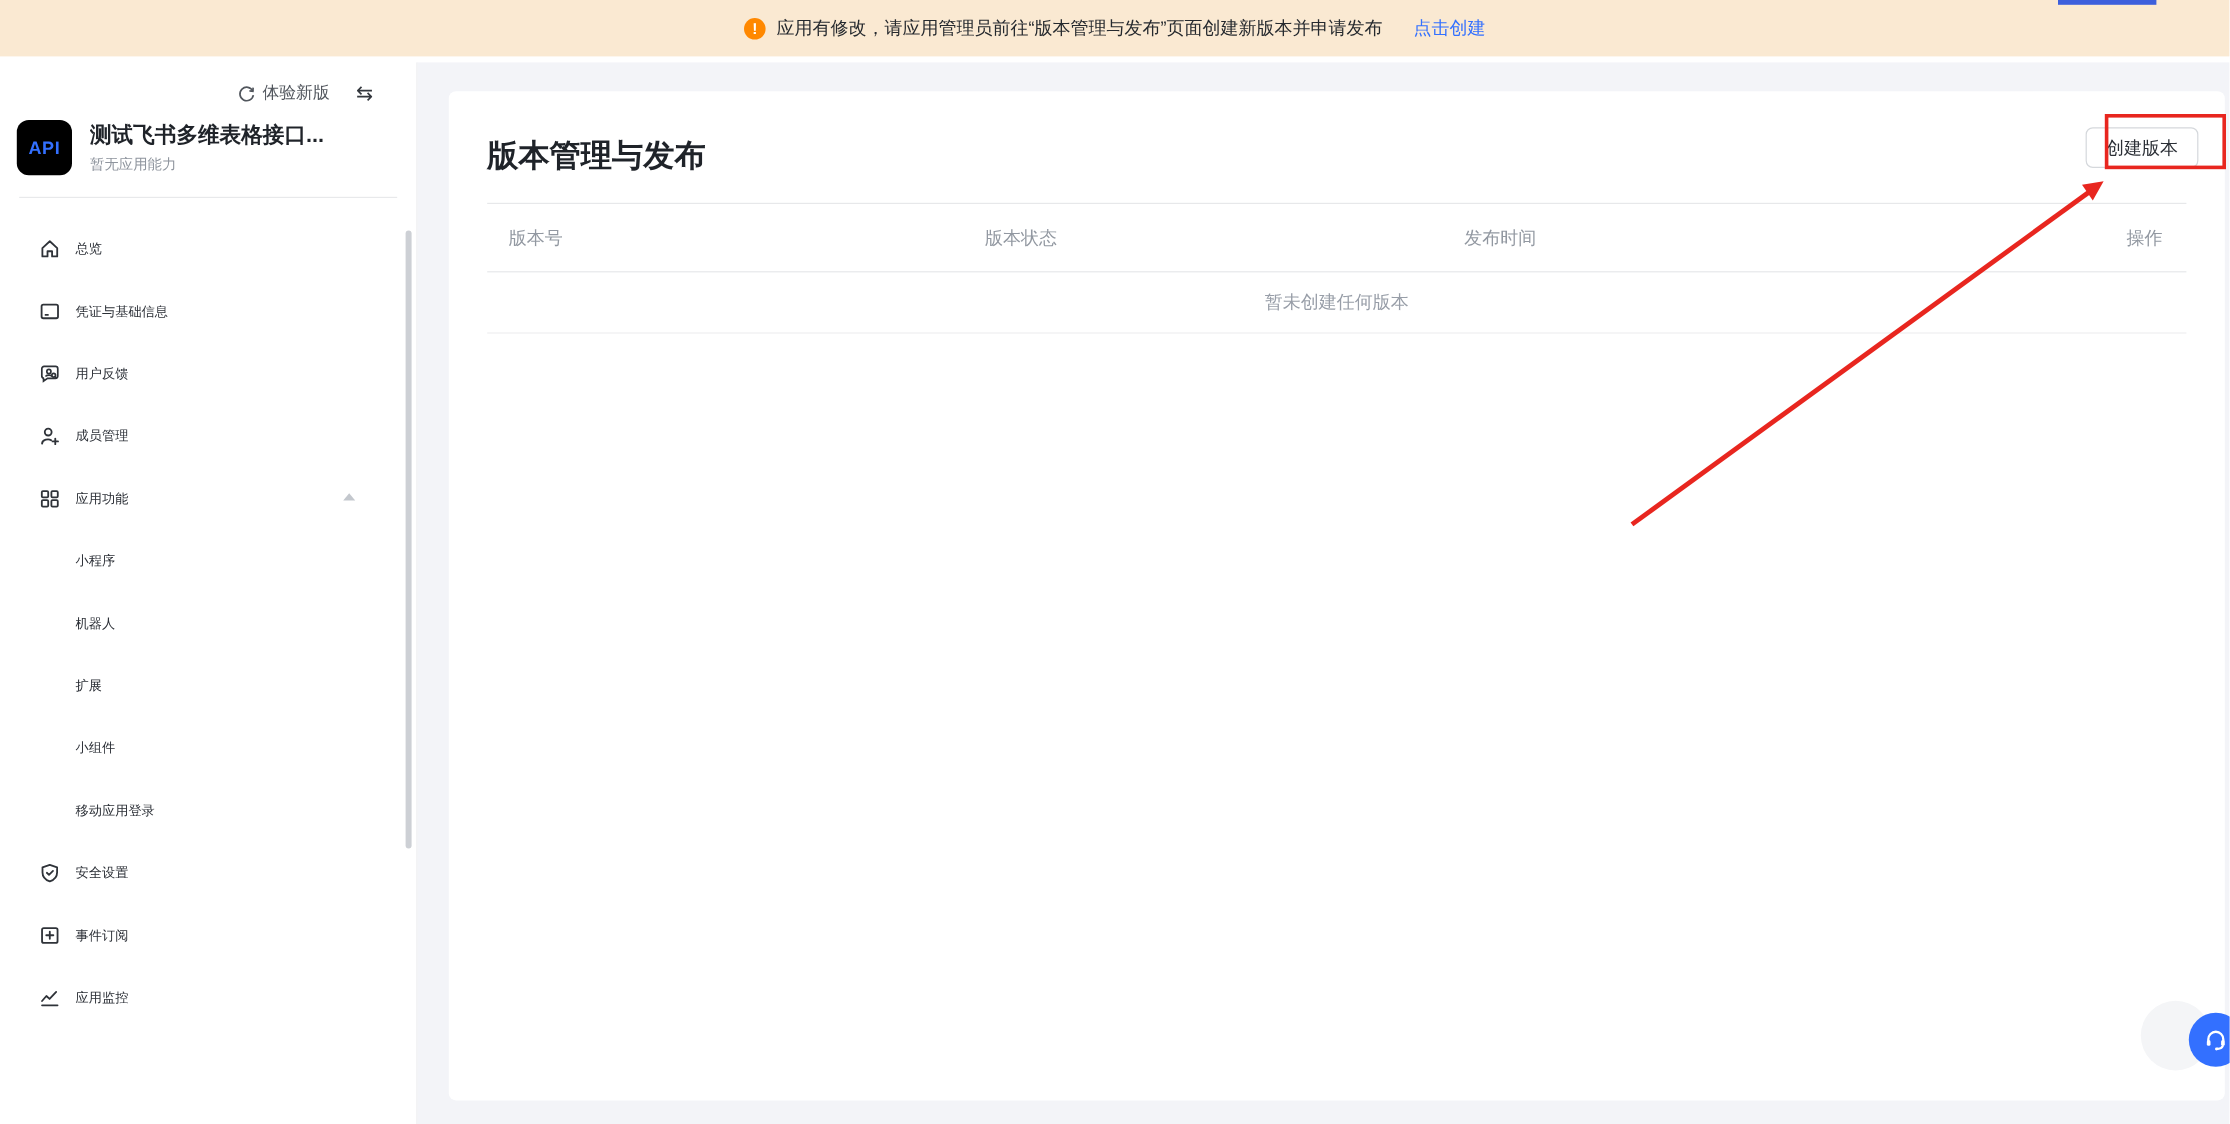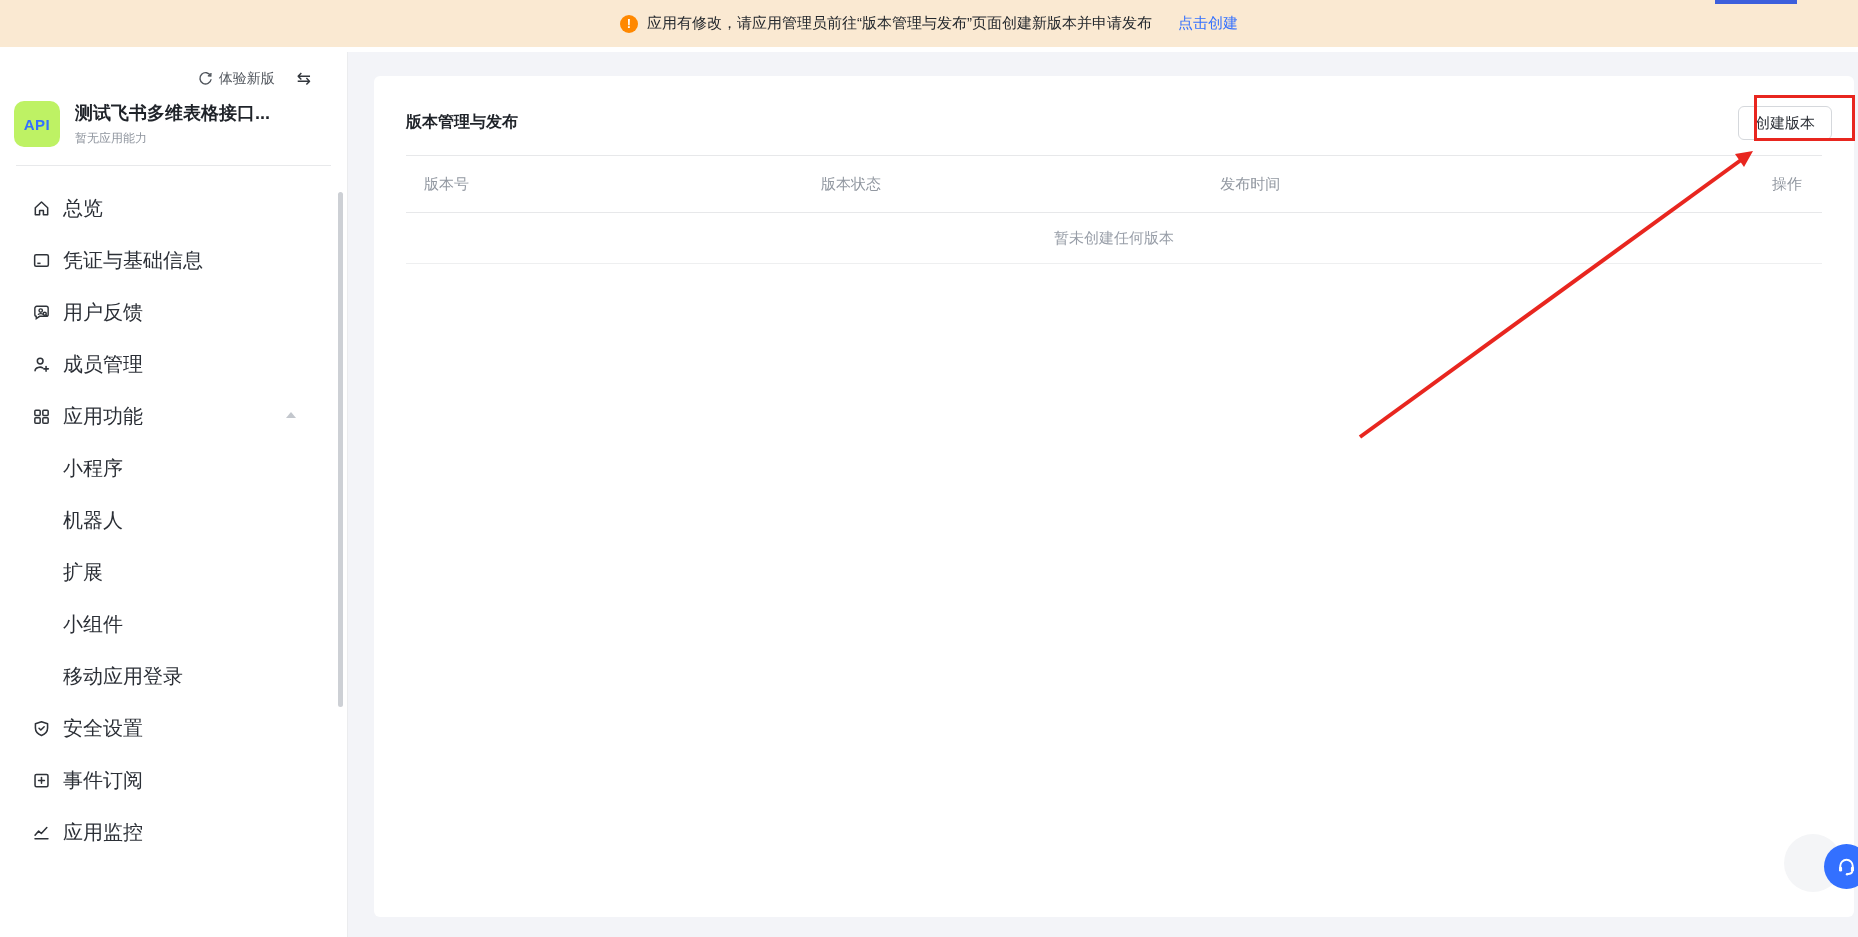--- a/index.html
+++ b/index.html
@@ -15,34 +15,34 @@
   .app-layout { position:absolute; top:52px; left:0; width:1858px; height:890px; display:flex; }
   .sidebar { width:348px; flex:none; background:#fff; position:relative; border-right:1px solid #ebecee; }
   .main { flex:1; background:#f3f4f8; position:relative; }
 
   
   .sidebar-top-row { display:flex; align-items:center; justify-content:flex-end; padding:16px 36px 0 0; gap:6px; color:#51565d; font-size:14px; }
   .swap-icon { margin-left:16px; font-size:17px; color:#33373d; cursor:pointer; }
   .refresh-icon { display:flex; cursor:pointer; }
   .try-new { cursor:pointer; }
   .app-row { display:flex; align-items:flex-start; margin:12px 16px 0 14px; gap:15px; }
-  .app-avatar { width:46px; height:46px; border-radius:10px; background:#bef264; color:#3370ff; font-weight:bold; font-size:15px; letter-spacing:.5px; display:flex; align-items:center; justify-content:center; flex:none; }
+  .app-avatar { width:46px; height:46px; border-radius:10px; background:#000000; color:#3370ff; font-weight:bold; font-size:15px; letter-spacing:.5px; display:flex; align-items:center; justify-content:center; flex:none; }
   .app-name { font-size:18px; font-weight:bold; color:#1f2329; max-width:245px; white-space:nowrap; overflow:hidden; }
   .app-sub { font-size:12px; color:#8f959e; margin-top:5px; }
   .sidebar-divider { border-bottom:1px solid #e8e9eb; margin:18px 16px 0 16px; }
   .menu { padding-top:16px; }
-  .menu-item { height:52px; display:flex; align-items:center; padding-left:32px; gap:12px; font-size:20px; color:#2b2f36; cursor:pointer; position:relative; }
+  .menu-item { height:52px; display:flex; align-items:center; padding-left:32px; gap:12px; font-size:11px; color:#2b2f36; cursor:pointer; position:relative; }
   .menu-item .mi { width:19px; height:19px; flex:none; display:flex; align-items:center; justify-content:center; }
   .menu-item.sub { padding-left:63px; }
   .caret-up { position:absolute; right:51px; top:22px; width:0; height:0; border-left:5px solid transparent; border-right:5px solid transparent; border-bottom:6px solid #c3c7cd; }
   .sidebar-scrollbar { position:absolute; right:4px; top:140px; width:5px; height:515px; background:#cdd0d5; border-radius:3px; }
 
   
   .card { position:absolute; left:26px; top:24px; right:4px; bottom:25px; background:#fff; border-radius:6px; padding:0 32px; }
-  .card-title { margin-top:36px; font-size:16px; font-weight:bold; color:#1f2329; }
+  .card-title { margin-top:36px; font-size:26px; font-weight:bold; color:#1f2329; }
   .card-desc { margin-top:15px; font-size:15px; color:#6e737a; }
   .create-btn { position:absolute; top:30px; right:22px; height:34px; padding:13px 16px; background:#fff; border:1px solid #d5d8dc; border-radius:6px; font-size:15px; color:#2b2f36; display:flex; align-items:center; cursor:pointer; font-family:inherit; }
 
   .vtable { margin-top:22px; border-top:1px solid #e7e8ea; }
   .vtable-head { height:57px; display:grid; grid-template-columns:29.3% 28.2% 31.5% 1fr; align-items:center; font-size:15px; color:#9298a1; border-bottom:1px solid #e7e8ea; }
   .vtable-head .th1 { padding-left:18px; }
   .vtable-head .th-op { text-align:right; padding-right:20px; }
   .vtable-empty { height:51px; display:flex; align-items:center; justify-content:center; font-size:15px; color:#989ea8; border-bottom:1px solid #eeeff0; }
 
   

